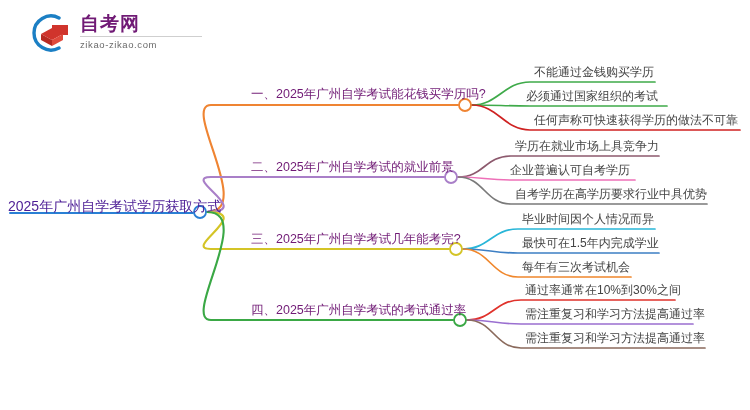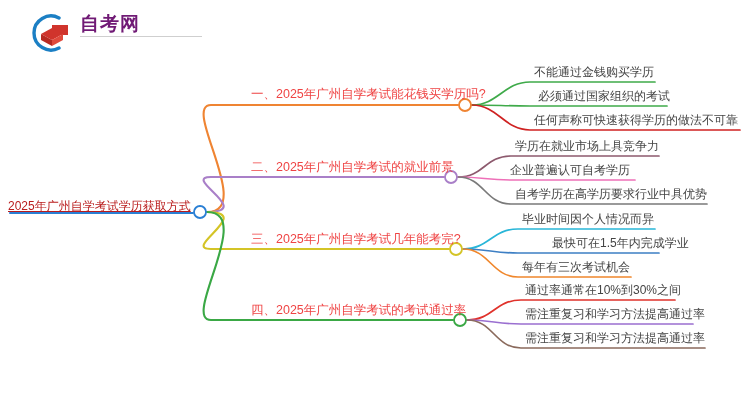--- a/index.html
+++ b/index.html
@@ -70,29 +70,28 @@
   }
 
   
   .node-label {
     position: absolute;
     white-space: nowrap;
     color: #3d3d3d;
     font-family: "Liberation Sans", "DejaVu Sans", sans-serif;
   }
   #central-label {
-    font-size: 12px;
-    color: #b91c1c;
+    font-size: 14px;
+    color: #4c1d95;
     left: 8px;
     top: 198px;
-    text-decoration: underline;
   }
   .branch-label {
     font-size: 12.5px;
-    color: #ef4444;
+    color: #701a75;
   }
   .leaf-label {
     font-size: 12px;
     color: #444444;
   }
 </style>
 </head>
 <body>
 
 <div id="logo-header">
@@ -101,20 +100,21 @@
       <path d="M31 6 A17 17 0 1 0 31 36" fill="none" stroke="#1b7fc4" stroke-width="3.4" stroke-linecap="round"></path>
       <path d="M24 13 L40 13 L40 23 L24 23 Z" fill="#d0342c"></path>
       <path d="M13 22 L24 16 L35 22 L24 28 Z" fill="#d0342c"></path>
       <path d="M13 22 L24 28 L24 34 L13 28 Z" fill="#b82a22"></path>
       <path d="M35 22 L24 28 L24 34 L35 28 Z" fill="#e04a3c"></path>
     </svg>
   </div>
   <div id="logo-text-block">
     <div id="logo-title">自考网</div>
     <div id="logo-divider"></div>
+    <div id="logo-sub">zikao-zikao.com</div>
   </div>
 </div>
 
 <svg id="mindmap-canvas" viewBox="0 0 750 410" xmlns="http://www.w3.org/2000/svg">
   <g id="connector-layer">
       <path d="M 10 213 L 193 213" fill="none" stroke="#2a7fd4" stroke-width="2" stroke-linecap="round"></path>
       <path d="M 207 212 C 255 212, 181 105, 211 105 L 458 105" fill="none" stroke="#ef8432" stroke-width="2.1" stroke-linecap="round"></path>
       <path d="M 472 105 C 498 105, 504 82, 530 82 L 655 82" fill="none" stroke="#3faa4a" stroke-width="1.7" stroke-linecap="round"></path>
       <path d="M 472 105 C 498 105, 504 106, 530 106 L 667 106" fill="none" stroke="#3faa4a" stroke-width="1.7" stroke-linecap="round"></path>
       <path d="M 472 105 C 498 105, 504 130, 530 130 L 740 130" fill="none" stroke="#cf2222" stroke-width="1.7" stroke-linecap="round"></path>
@@ -137,27 +137,27 @@
       <circle cx="456" cy="249" r="6" fill="#ffffff" stroke="#d4c426" stroke-width="1.8"></circle>
       <circle cx="460" cy="320" r="6" fill="#ffffff" stroke="#3aa845" stroke-width="1.8"></circle>
       <circle cx="200" cy="212" r="6" fill="#ffffff" stroke="#2a7fd4" stroke-width="1.8"></circle>
     </g>
 </svg>
 
 <div id="label-layer">
   <div class="node-label" id="central-label">2025年广州自学考试学历获取方式</div>
 <div class="node-label branch-label" style="left: 251px; top: 86px;">一、2025年广州自学考试能花钱买学历吗?</div>
     <div class="node-label leaf-label" style="left: 534px; top: 64px;">不能通过金钱购买学历</div>
-    <div class="node-label leaf-label" style="left: 538px; top: 88px;">必须通过国家组织的考试</div>
+    <div class="node-label leaf-label" style="left: 526px; top: 88px;">必须通过国家组织的考试</div>
     <div class="node-label leaf-label" style="left: 534px; top: 112px;">任何声称可快速获得学历的做法不可靠</div>
     <div class="node-label branch-label" style="left: 251px; top: 159px;">二、2025年广州自学考试的就业前景</div>
     <div class="node-label leaf-label" style="left: 515px; top: 138px;">学历在就业市场上具竞争力</div>
     <div class="node-label leaf-label" style="left: 510px; top: 162px;">企业普遍认可自考学历</div>
     <div class="node-label leaf-label" style="left: 515px; top: 186px;">自考学历在高学历要求行业中具优势</div>
     <div class="node-label branch-label" style="left: 251px; top: 231px;">三、2025年广州自学考试几年能考完?</div>
     <div class="node-label leaf-label" style="left: 522px; top: 211px;">毕业时间因个人情况而异</div>
-    <div class="node-label leaf-label" style="left: 552px; top: 235px;">最快可在1.5年内完成学业</div>
+    <div class="node-label leaf-label" style="left: 522px; top: 235px;">最快可在1.5年内完成学业</div>
     <div class="node-label leaf-label" style="left: 522px; top: 259px;">每年有三次考试机会</div>
     <div class="node-label branch-label" style="left: 251px; top: 302px;">四、2025年广州自学考试的考试通过率</div>
     <div class="node-label leaf-label" style="left: 525px; top: 282px;">通过率通常在10%到30%之间</div>
     <div class="node-label leaf-label" style="left: 525px; top: 306px;">需注重复习和学习方法提高通过率</div>
     <div class="node-label leaf-label" style="left: 525px; top: 330px; text-align: right;">需注重复习和学习方法提高通过率</div>
   </div>
 
 </body></html>

